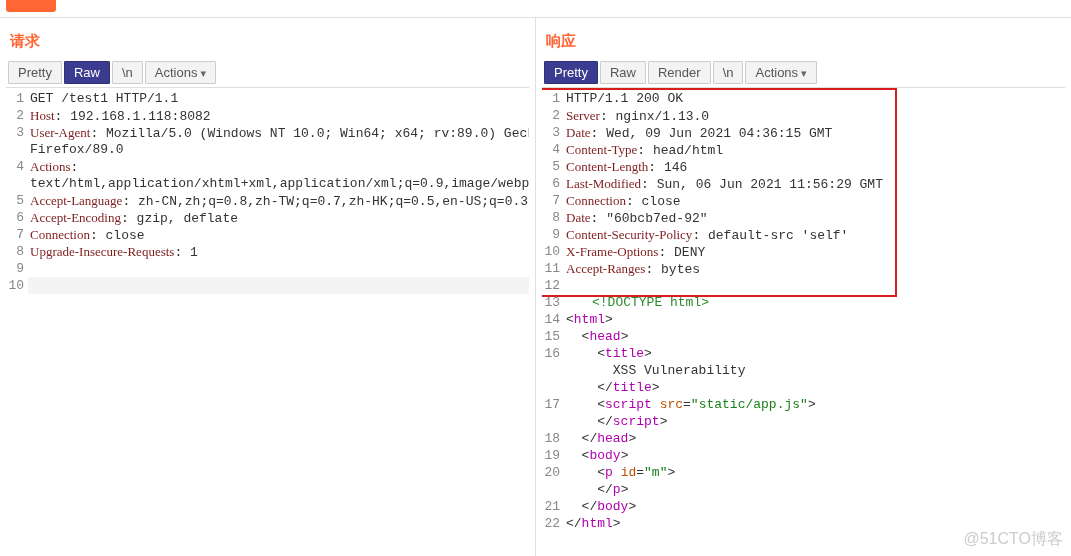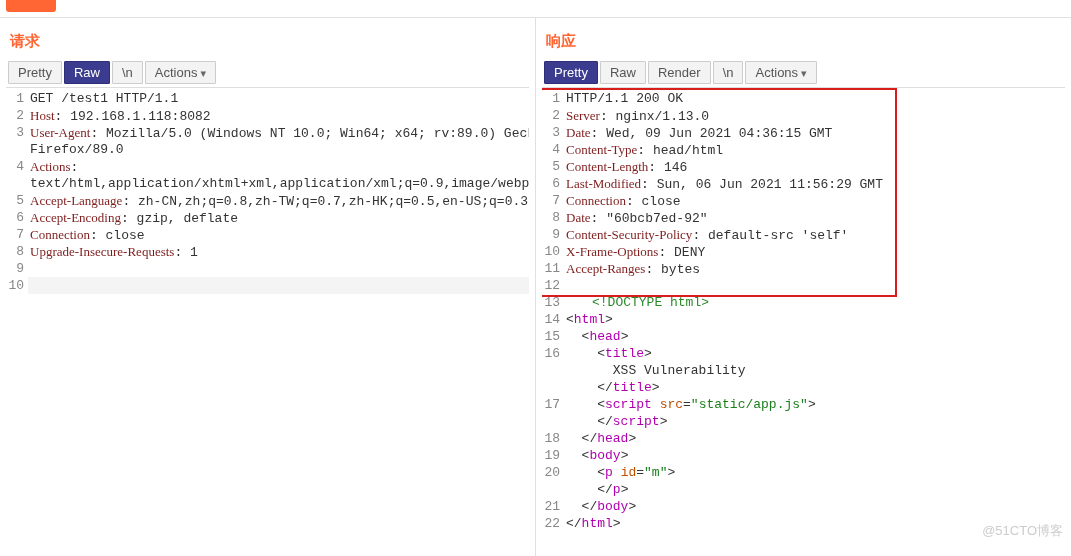--- a/index.html
+++ b/index.html
@@ -113,22 +113,22 @@
 .html-str { color: #1a7f1a; }
 .doctype { color: #2a8a2a; margin-left: 26px; }
 .red-box {
   border: 2px solid #d91c1c;
   position: absolute;
   pointer-events: none;
 }
 .watermark {
   position: absolute;
   right: 8px;
-  bottom: 16px;
-  font-size: 13px;
+  bottom: 6px;
+  font-size: 16px;
   color: #ccc;
 }
 </style>
 </head>
 <body>
 
 <div class="top-bar">
   <div class="orange-chip"></div>
 </div>
 

